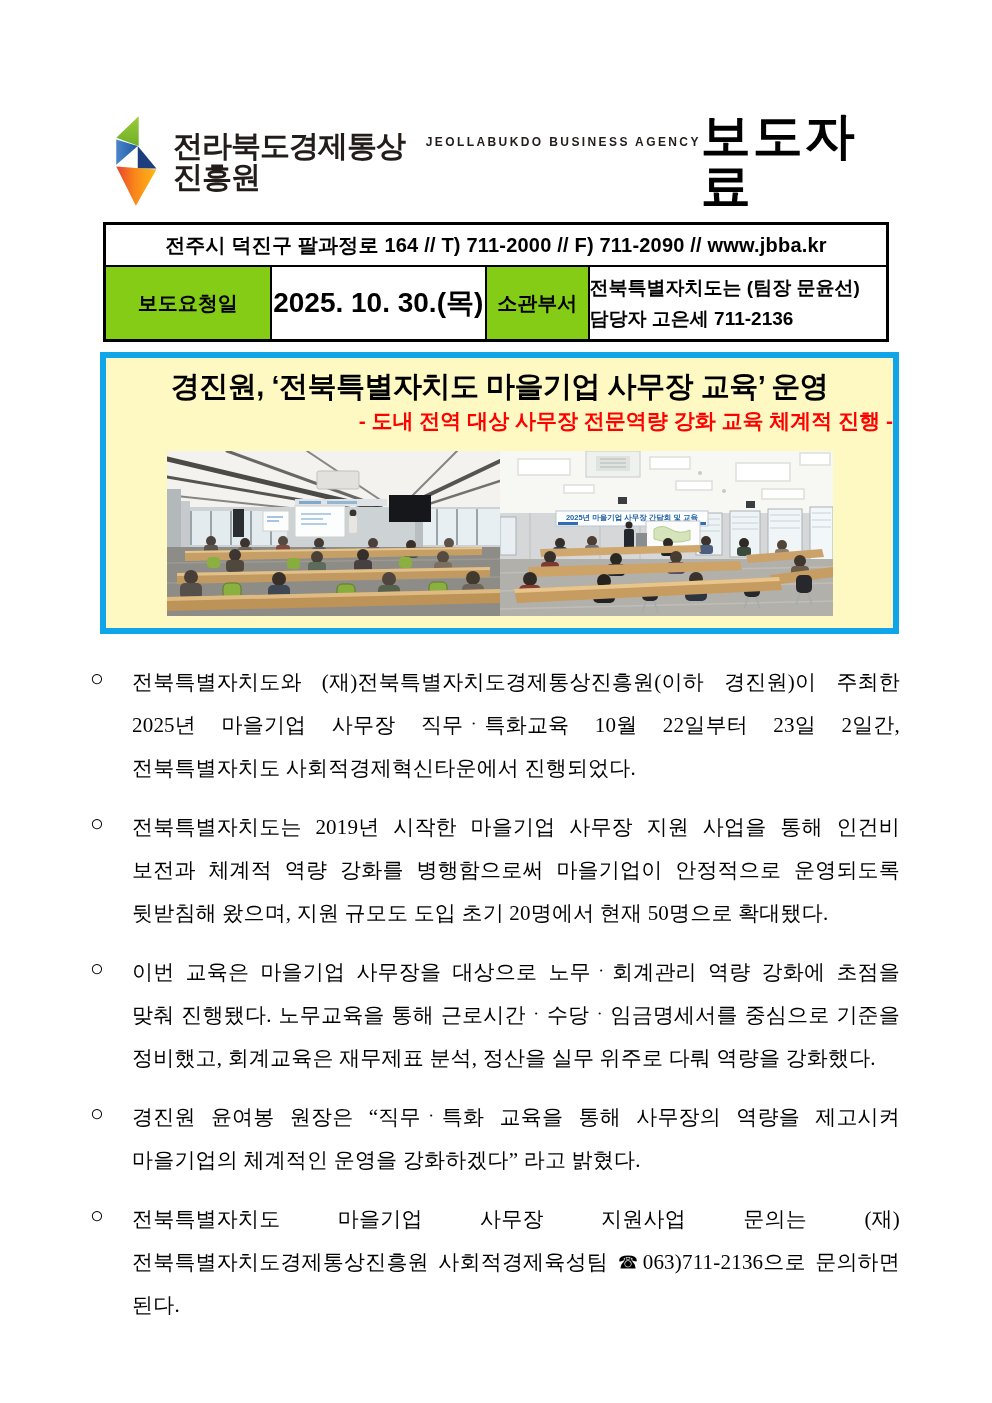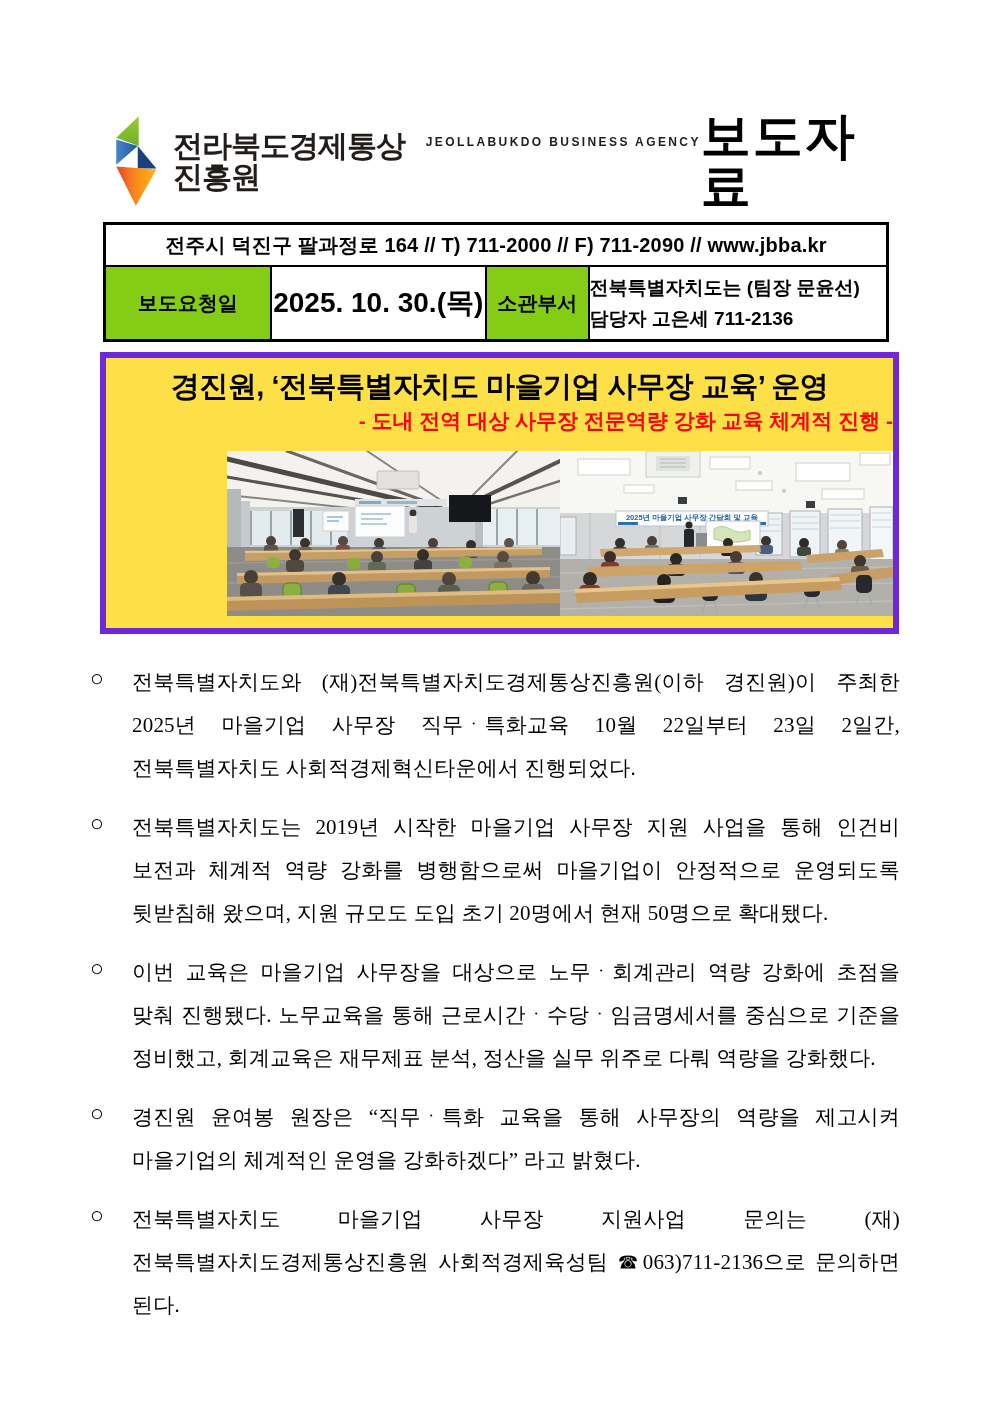--- a/index.html
+++ b/index.html
@@ -20,24 +20,24 @@
   .info-table{border-collapse:collapse;margin:12px 0 0 103px;width:786px;table-layout:fixed;}
   .info-table td,.info-table th{border:2px solid #000;padding:0;}
   .info-table{border:3px solid #000;padding-left:24px;}
   .addr-cell{height:40px;font-size:20px;font-weight:700;text-align:center;letter-spacing:0.2px;}
   .meta-row td,.meta-row th{height:72px;}
   .label-cell{background:#84cc16;font-size:20px;font-weight:700;text-align:center;}
   .date-cell{font-size:28px;font-weight:700;text-align:center;}
   .dept-cell{font-size:19px;font-weight:700;text-align:left;padding-left:12px;line-height:1.65;}
 
   
-  .headline-box{margin:10px 93px 10px 100px;border:6px solid #6d28d9;padding:8px 0 12px;background:#fde047;}
+  .headline-box{margin:10px 93px 10px 100px;border:6px solid #0ea5e9;padding:8px 0 12px;background:#fef9c3;}
   .headline-title{text-align:center;font-size:29px;font-weight:800;letter-spacing:-0.5px;margin:2px 8px 0;line-height:1.25;}
   .headline-sub{text-align:right;font-size:21px;font-weight:700;margin-top:4px;line-height:1.2;}
-  .photos{display:flex;justify-content:flex-end;margin-top:10px;}
+  .photos{display:flex;justify-content:center;margin-top:10px;}
   .photo{width:333px;height:165px;display:block;}
 
   
   .body-text{margin:23px 88px 0 90px;font-family:"Liberation Serif",serif;}
   .para{display:flex;margin-bottom:8px;}
   .bullet{width:38px;flex:none;font-size:23px;line-height:43px;font-family:"Liberation Serif",serif;}
   .para p{margin:4px;flex:1;font-size:21px;line-height:43px;text-align:justify;text-align-last:left;
           word-break:keep-all;letter-spacing:0.2px;}
 </style>
 </head>

